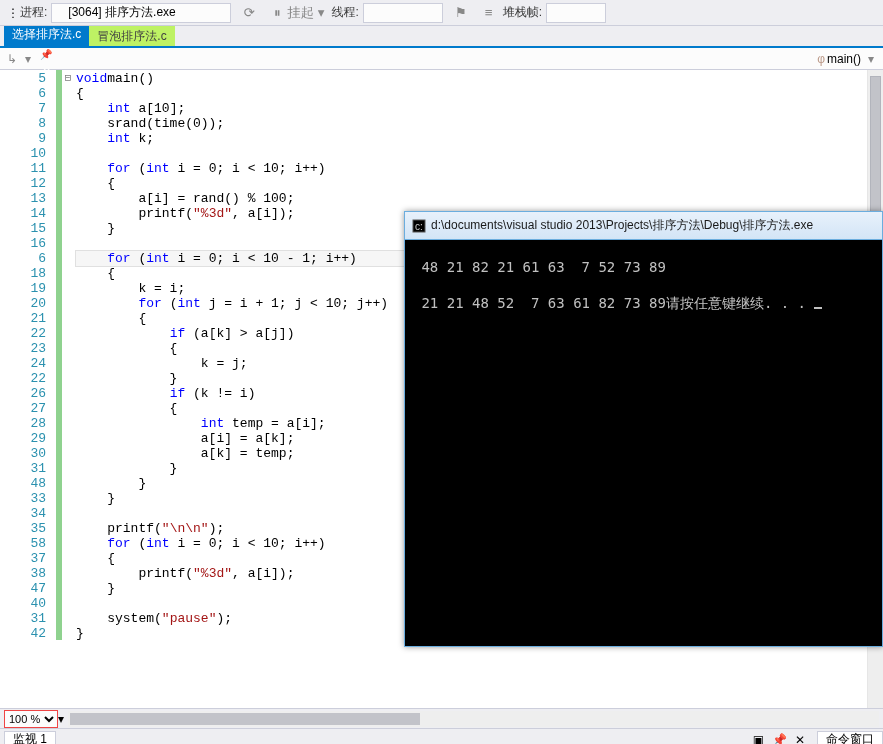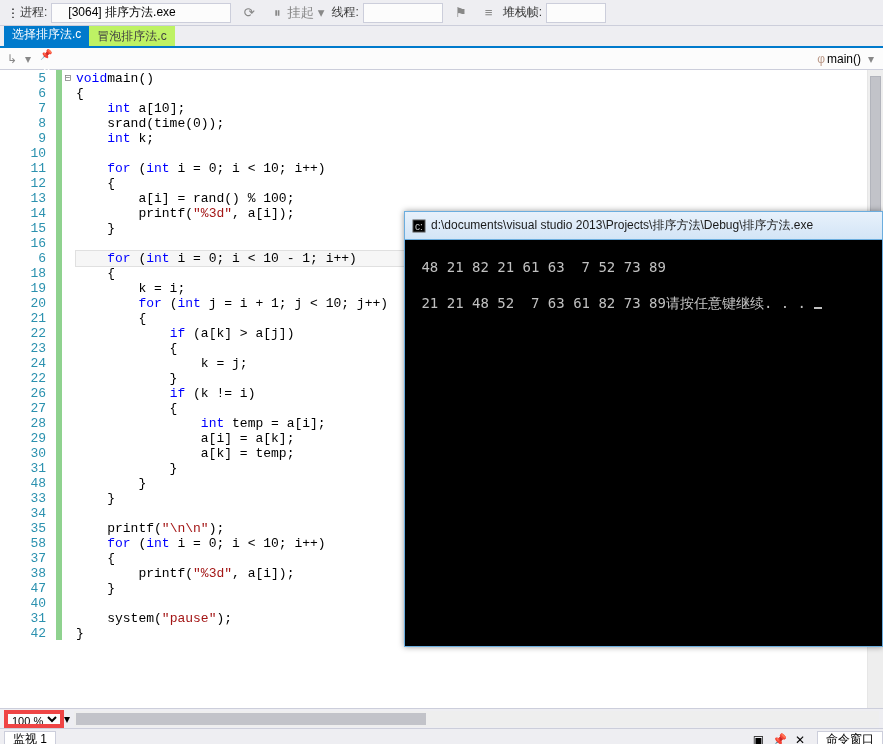--- a/index.html
+++ b/index.html
@@ -28,21 +28,21 @@
   .outline { width: 12px; background: #fff; font-family: Consolas, monospace; font-size: 11px; line-height: 15px; color: #808080; }
   .outline .fold { height: 15px; text-align: center; cursor: pointer; }
   .code { flex: 1; font-family: Consolas, "Courier New", monospace; font-size: 13px; line-height: 15px; white-space: pre; padding-top: 1px; padding-left: 2px; color: #000; position: relative; overflow: hidden; }
   .code .ln { height: 15px; position: relative; }
   .code .ln.cur { background: #f6f6f6; outline: 1px solid #e0e0e0; }
   .kw { color: #0000ff; }
   .str { color: #a31515; }
   .scrollbar-v { width: 16px; background: #eee; border-left: 1px solid #e6e6e6; position: relative; }
   .scrollbar-v .thumb { position: absolute; left: 2px; right: 2px; background: #c2c3c9; border: 1px solid #b2b4bc; }
   .zoombar { height: 20px; background: #eeeef2; display: flex; align-items: center; border-top: 1px solid #cccedb; }
-  .zoombar select { border: 4px solid #ef4444; background: #fcfcfc; height: 18px; font-size: 11px; margin-left: 4px; }
+  .zoombar select { border: 1px solid #ef4444; background: #fcfcfc; height: 18px; font-size: 11px; margin-left: 4px; }
   .hscroll { flex: 1; height: 16px; background: #eee; margin: 0 4px; position: relative; }
   .hscroll .thumb { position: absolute; left: 2px; top: 2px; bottom: 2px; width: 350px; background: #c2c3c9; }
   .statusstrip { height: 22px; background: #eeeef2; border-top: 1px solid #cccedb; display: flex; align-items: center; }
   .statusstrip .tabbtn { padding: 0 8px; height: 18px; border: 1px solid #cccedb; background: #fff; display: flex; align-items: center; margin-left: 4px; }
   .statusstrip .spacer { flex: 1; }
   .statusstrip .tool { padding: 0 4px; }
 
   
   .console-win { position: absolute; top: 211px; left: 404px; width: 479px; height: 436px; box-shadow: 0 0 6px rgba(0,0,0,.4); border: 1px solid #6badde; background: #000; }
   .console-title { height: 28px; background: linear-gradient(#e8f1fb, #d3e5f6); display: flex; align-items: center; padding: 0 6px; gap: 4px; border-bottom: 1px solid #6badde; }

